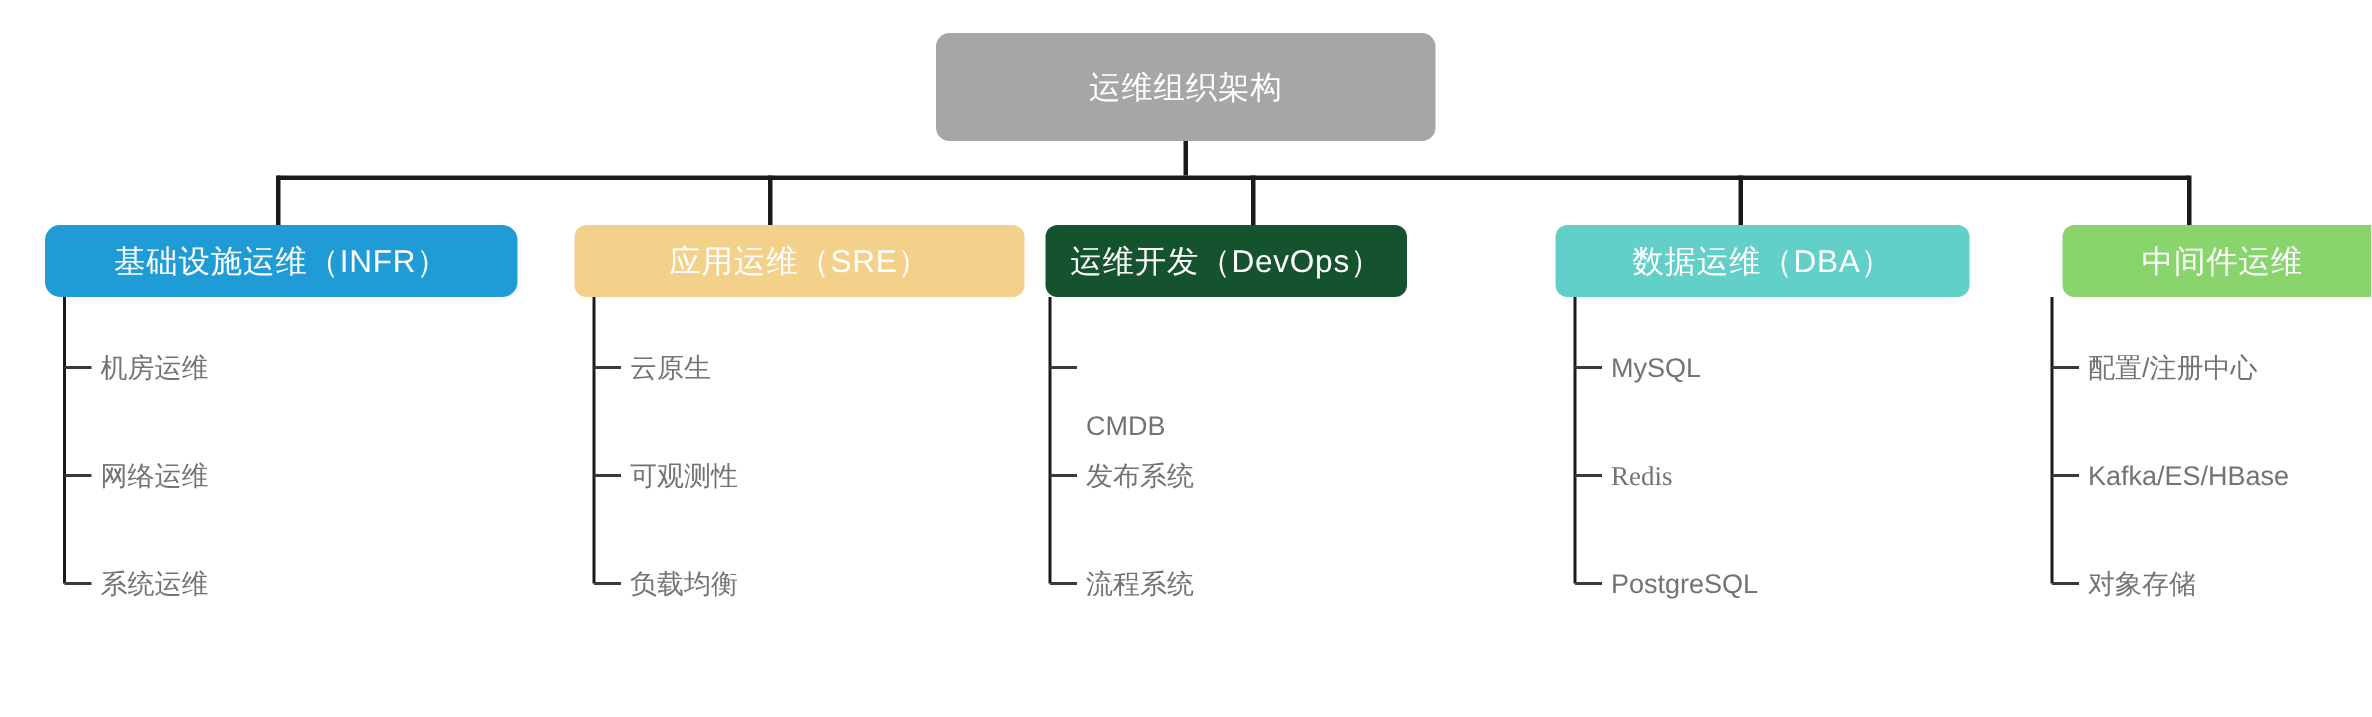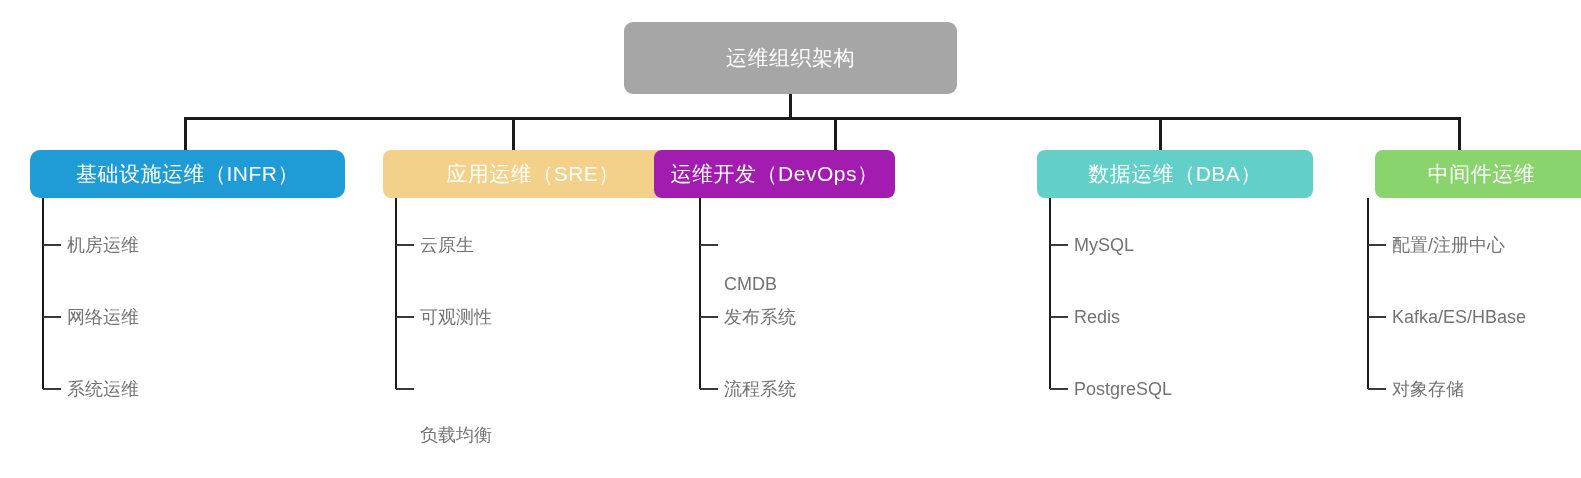--- a/index.html
+++ b/index.html
@@ -93,41 +93,41 @@
       </div>
       <div class="col-group">
         <div class="vline" style="left: 511.5px; top: 117px; height: 33px;"></div>
         <div class="node node-l2" style="left: 383px; top: 150px; width: 300px; background: rgb(243, 209, 138);">应用运维（SRE）</div>
         <div class="vline" style="left: 394.5px; top: 198px; height: 191px; width: 2px;"></div>
         <div class="leaf-tick" style="left: 396px; top: 244px; width: 18px;"></div>
         <div class="leaf-label" style="left: 420px; top: 236px;">云原生</div>
         <div class="leaf-tick" style="left: 396px; top: 316px; width: 18px;"></div>
         <div class="leaf-label" style="left: 420px; top: 308px;">可观测性</div>
         <div class="leaf-tick" style="left: 396px; top: 388px; width: 18px;"></div>
-        <div class="leaf-label" style="left: 420px; top: 380px; margin-top: 46px;">负载均衡</div>
+        <div class="leaf-label" style="left: 420px; top: 380px;">负载均衡</div>
       </div>
       <div class="col-group">
         <div class="vline" style="left: 833.5px; top: 117px; height: 33px;"></div>
-        <div class="node node-l2" style="left: 654px; top: 150px; width: 241px; background: #a21caf;">运维开发（DevOps）</div>
+        <div class="node node-l2" style="left: 697px; top: 150px; width: 241px; background: #14532d;">运维开发（DevOps）</div>
         <div class="vline" style="left: 698.5px; top: 198px; height: 191px; width: 2px;"></div>
         <div class="leaf-tick" style="left: 700px; top: 244px; width: 18px;"></div>
         <div class="leaf-label" style="left: 724px; top: 236px; margin-top: 39px;">CMDB</div>
         <div class="leaf-tick" style="left: 700px; top: 316px; width: 18px;"></div>
         <div class="leaf-label" style="left: 724px; top: 308px;">发布系统</div>
         <div class="leaf-tick" style="left: 700px; top: 388px; width: 18px;"></div>
         <div class="leaf-label" style="left: 724px; top: 380px;">流程系统</div>
       </div>
       <div class="col-group">
         <div class="vline" style="left: 1158.5px; top: 117px; height: 33px;"></div>
         <div class="node node-l2" style="left: 1037px; top: 150px; width: 276px; background: rgb(99, 207, 201);">数据运维（DBA）</div>
         <div class="vline" style="left: 1048.5px; top: 198px; height: 191px; width: 2px;"></div>
         <div class="leaf-tick" style="left: 1050px; top: 244px; width: 18px;"></div>
         <div class="leaf-label" style="left: 1074px; top: 236px;">MySQL</div>
         <div class="leaf-tick" style="left: 1050px; top: 316px; width: 18px;"></div>
-        <div class="leaf-label" style="left: 1074px; top: 308px;">Redis</div>
+        <div class="leaf-label" style="left: 1074px; top: 308px; font-family: Liberation Serif, serif;">Redis</div>
         <div class="leaf-tick" style="left: 1050px; top: 388px; width: 18px;"></div>
         <div class="leaf-label" style="left: 1074px; top: 380px;">PostgreSQL</div>
       </div>
       <div class="col-group">
         <div class="vline" style="left: 1457.5px; top: 117px; height: 33px;"></div>
         <div class="node node-l2" style="left: 1355px; top: 150px; width: 213px; background: rgb(137, 212, 109); margin-left: 20px;">中间件运维</div>
         <div class="vline" style="left: 1366.5px; top: 198px; height: 191px; width: 2px;"></div>
         <div class="leaf-tick" style="left: 1368px; top: 244px; width: 18px;"></div>
         <div class="leaf-label" style="left: 1392px; top: 236px;">配置/注册中心</div>
         <div class="leaf-tick" style="left: 1368px; top: 316px; width: 18px;"></div>

